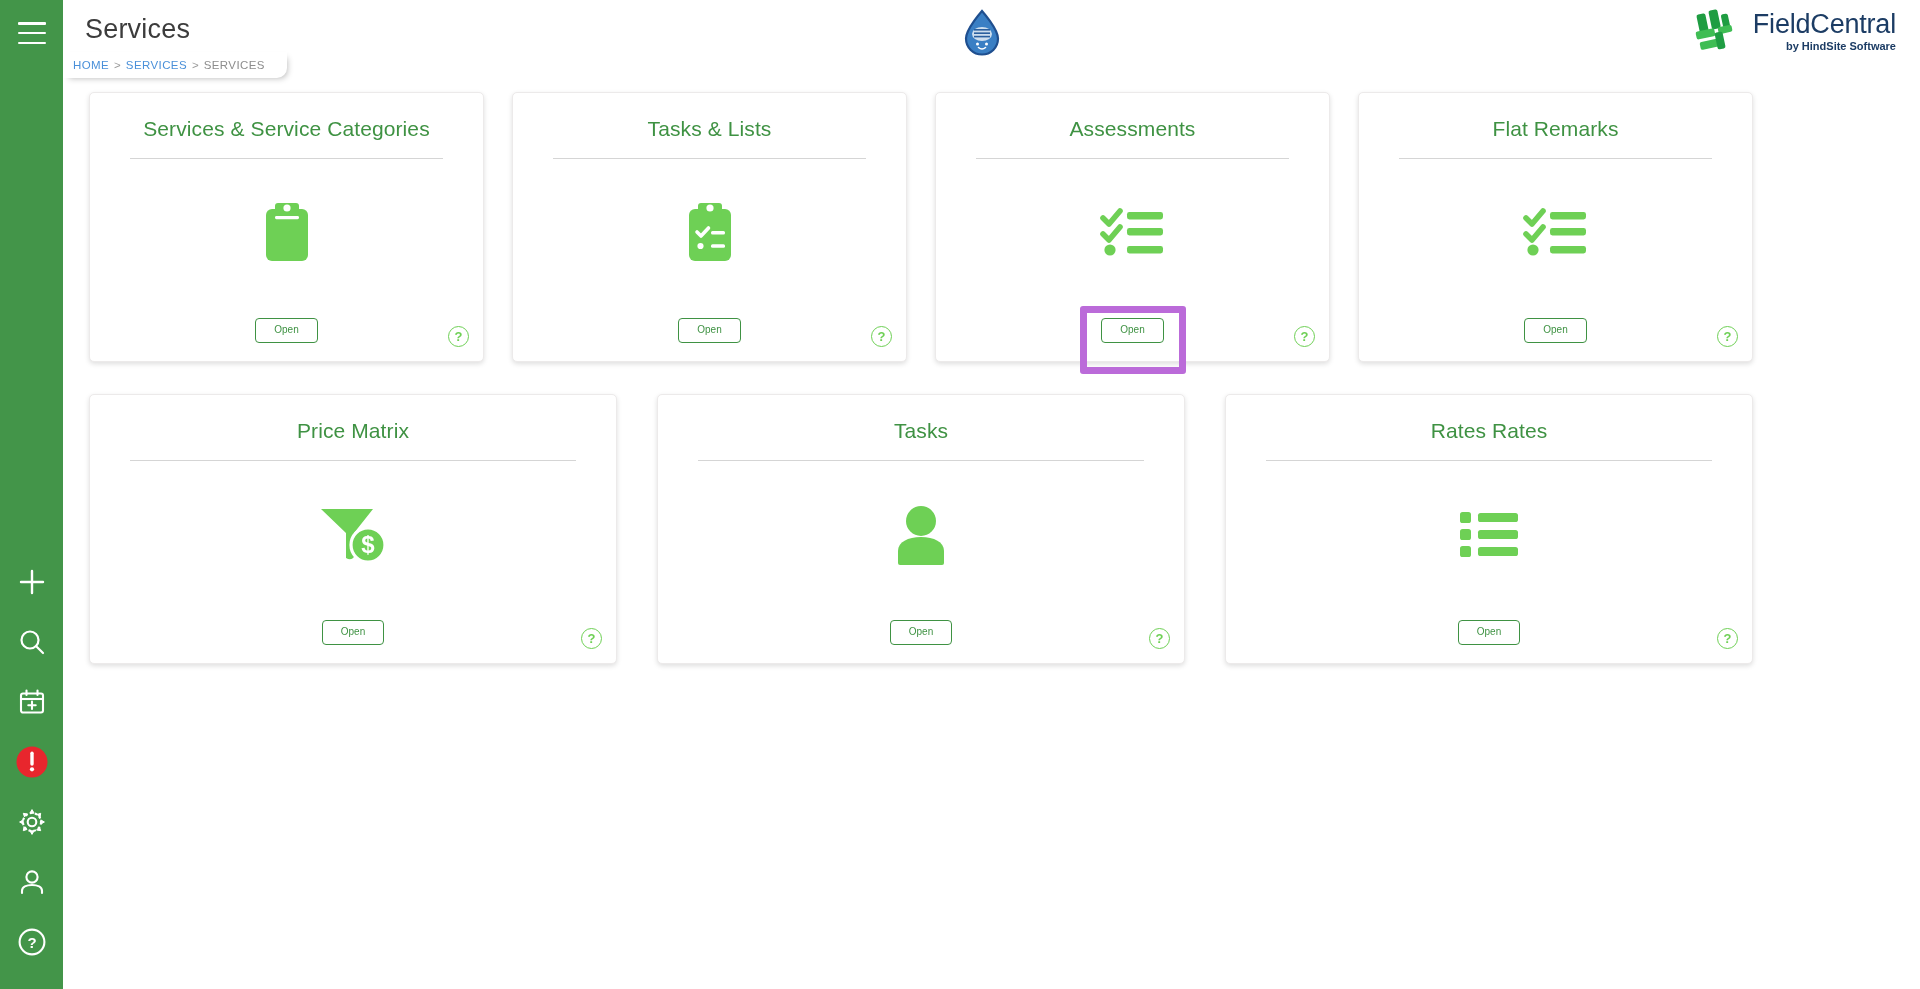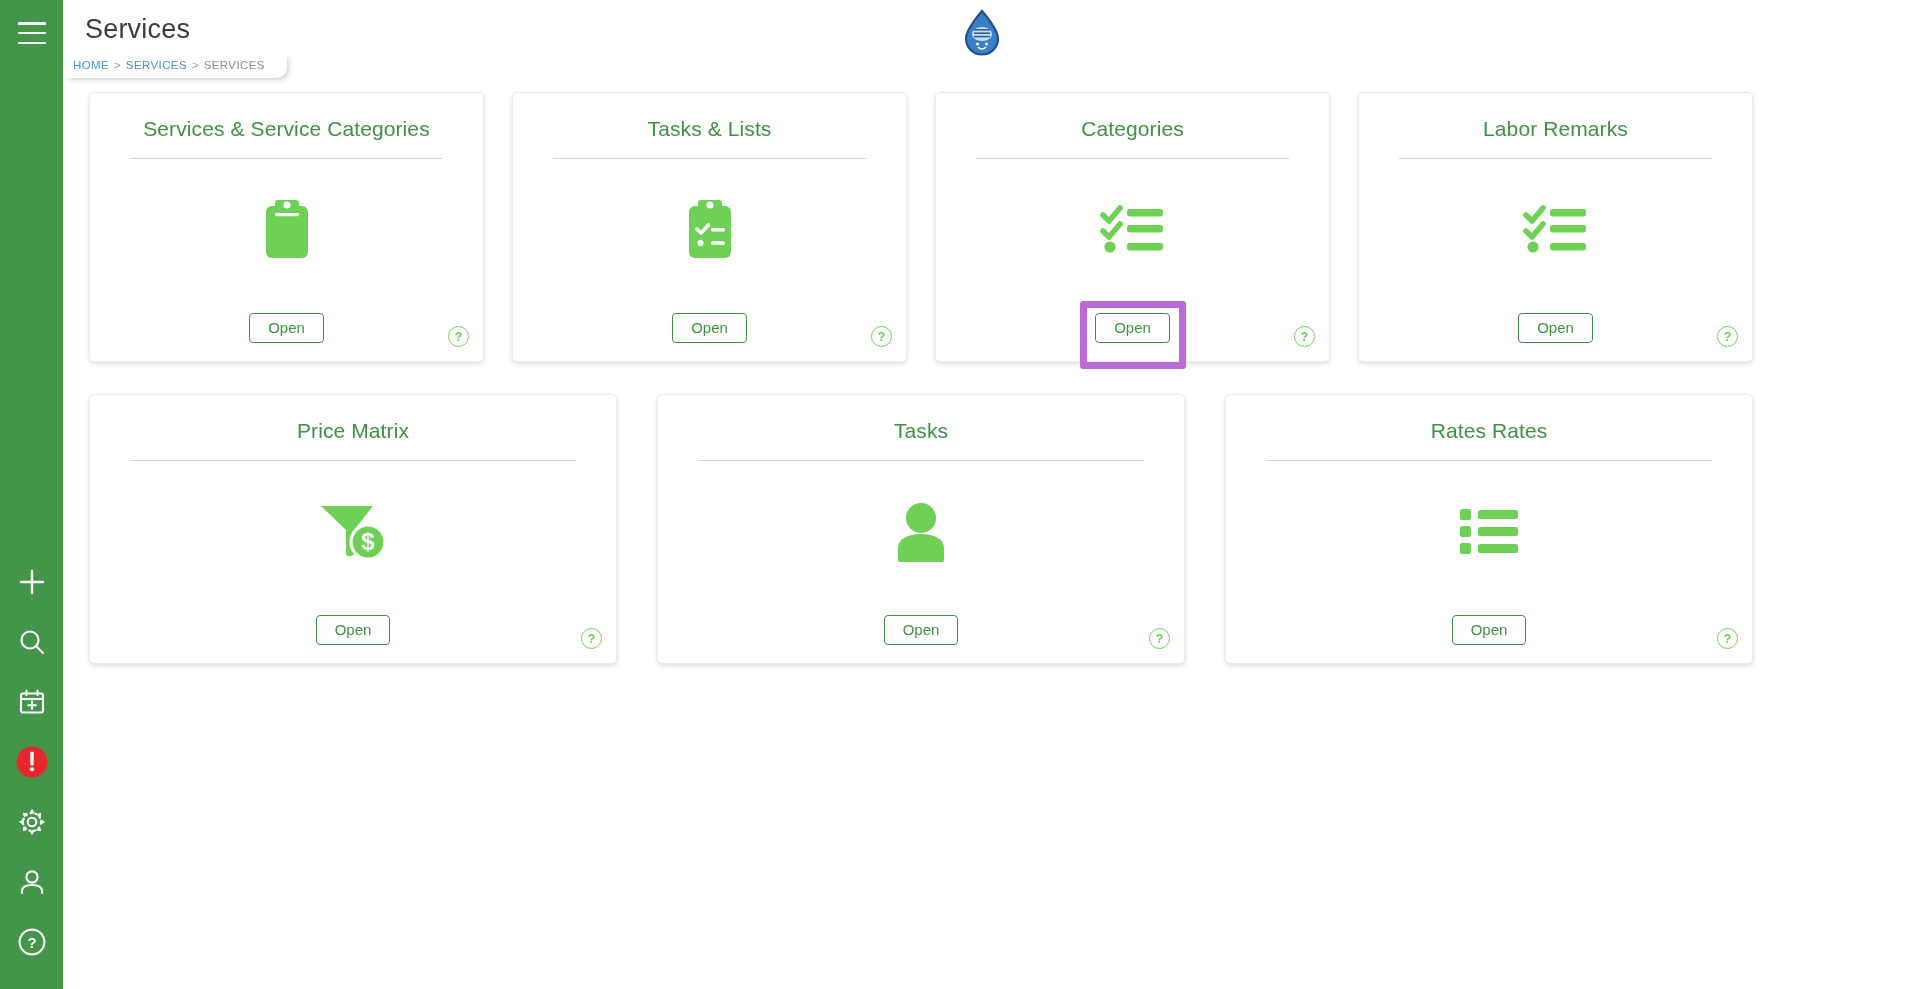--- a/index.html
+++ b/index.html
@@ -179,21 +179,21 @@
     align-items: center;
     justify-content: center;
     width: 100%;
     padding-bottom: 14px;
   }
   .open-btn {
     border: 1px solid #3f9243;
     border-radius: 4px;
     background: #ffffff;
     color: #3f9243;
-    font-size: 15px;
+    font-size: 10px;
     font-family: "Liberation Sans", sans-serif;
     padding: 6px 18px 7px 18px;
     cursor: pointer;
     margin-bottom: 18px;
     line-height: 1;
   }
   .open-wrap {
     position: relative;
     display: flex;
     justify-content: center;
@@ -311,20 +311,41 @@
       <ellipse cx="22" cy="26" rx="10" ry="7" fill="#e8eef6" opacity="0.85"></ellipse>
       <rect x="14" y="21" width="16" height="1.6" fill="#2a5f9e"></rect>
       <rect x="14" y="24.4" width="16" height="1.6" fill="#2a5f9e"></rect>
       <rect x="14" y="27.8" width="16" height="1.6" fill="#2a5f9e"></rect>
       <circle cx="17.5" cy="36" r="1.5" fill="#ffffff"></circle>
       <circle cx="26.5" cy="36" r="1.5" fill="#ffffff"></circle>
       <path d="M18.5 39.5 q3.5 3 7 0" stroke="#ffffff" stroke-width="1.6" fill="none" stroke-linecap="round"></path>
     </svg>
   </div>
 
+  <div class="brand">
+    <svg width="50" height="46" viewBox="0 0 50 46">
+      <g fill="#1f9d42">
+        <rect x="4" y="6" width="9" height="19" rx="2" transform="rotate(-12 8 15)"></rect>
+        <rect x="16" y="2" width="9" height="19" rx="2" transform="rotate(-12 20 11)"></rect>
+        <rect x="28" y="6" width="7" height="15" rx="2" transform="rotate(-12 31 13)"></rect>
+      </g>
+      <g fill="#3fbd54">
+        <rect x="2" y="22" width="19" height="8" rx="2" transform="rotate(-12 11 26)"></rect>
+        <rect x="6" y="32" width="23" height="8" rx="2" transform="rotate(-12 17 36)"></rect>
+        <rect x="24" y="18" width="14" height="7" rx="2" transform="rotate(-12 31 21)"></rect>
+      </g>
+      <g fill="#1f9d42">
+        <rect x="22" y="24" width="8" height="17" rx="2" transform="rotate(-12 26 32)"></rect>
+      </g>
+    </svg>
+    <div class="brand-text">
+      <div class="brand-name">FieldCentral</div>
+      <div class="brand-sub">by HindSite Software</div>
+    </div>
+  </div>
 </div>
 
 <div class="breadcrumb-tab">
   <span class="crumb">HOME</span>
   <span class="crumb-sep">&gt;</span>
   <span class="crumb">SERVICES</span>
   <span class="crumb-sep">&gt;</span>
   <span class="crumb current">SERVICES</span>
 </div>
 
@@ -363,40 +384,40 @@
           <rect x="29" y="43.3" width="14" height="3.4" rx="1.5" fill="#ffffff"></rect>
         </svg>
       </div>
       <div class="open-wrap">
         <button class="open-btn">Open</button>
       </div>
       <div class="help-btn">?</div>
     </div>
 
     <div class="card">
-      <div class="card-title">Categories</div>
+      <div class="card-title">Assessments</div>
       <div class="card-rule"></div>
       <div class="card-icon">
         <svg width="68" height="56" viewBox="0 0 68 56">
           <path d="M4 14 l6 6 l11-13" stroke="#6ed055" stroke-width="5.6" fill="none" stroke-linecap="round" stroke-linejoin="round"></path>
           <rect x="28" y="8" width="36" height="7.5" rx="2.4" fill="#6ed055"></rect>
           <path d="M4 30 l6 6 l11-13" stroke="#6ed055" stroke-width="5.6" fill="none" stroke-linecap="round" stroke-linejoin="round"></path>
           <rect x="28" y="24" width="36" height="7.5" rx="2.4" fill="#6ed055"></rect>
           <circle cx="11" cy="46" r="5.6" fill="#6ed055"></circle>
           <rect x="28" y="42" width="36" height="7.5" rx="2.4" fill="#6ed055"></rect>
         </svg>
       </div>
       <div class="open-wrap highlighted">
         <button class="open-btn">Open</button>
       </div>
       <div class="help-btn">?</div>
     </div>
 
     <div class="card">
-      <div class="card-title">Labor Remarks</div>
+      <div class="card-title">Flat Remarks</div>
       <div class="card-rule"></div>
       <div class="card-icon">
         <svg width="68" height="56" viewBox="0 0 68 56">
           <path d="M4 14 l6 6 l11-13" stroke="#6ed055" stroke-width="5.6" fill="none" stroke-linecap="round" stroke-linejoin="round"></path>
           <rect x="28" y="8" width="36" height="7.5" rx="2.4" fill="#6ed055"></rect>
           <path d="M4 30 l6 6 l11-13" stroke="#6ed055" stroke-width="5.6" fill="none" stroke-linecap="round" stroke-linejoin="round"></path>
           <rect x="28" y="24" width="36" height="7.5" rx="2.4" fill="#6ed055"></rect>
           <circle cx="11" cy="46" r="5.6" fill="#6ed055"></circle>
           <rect x="28" y="42" width="36" height="7.5" rx="2.4" fill="#6ed055"></rect>
         </svg>

